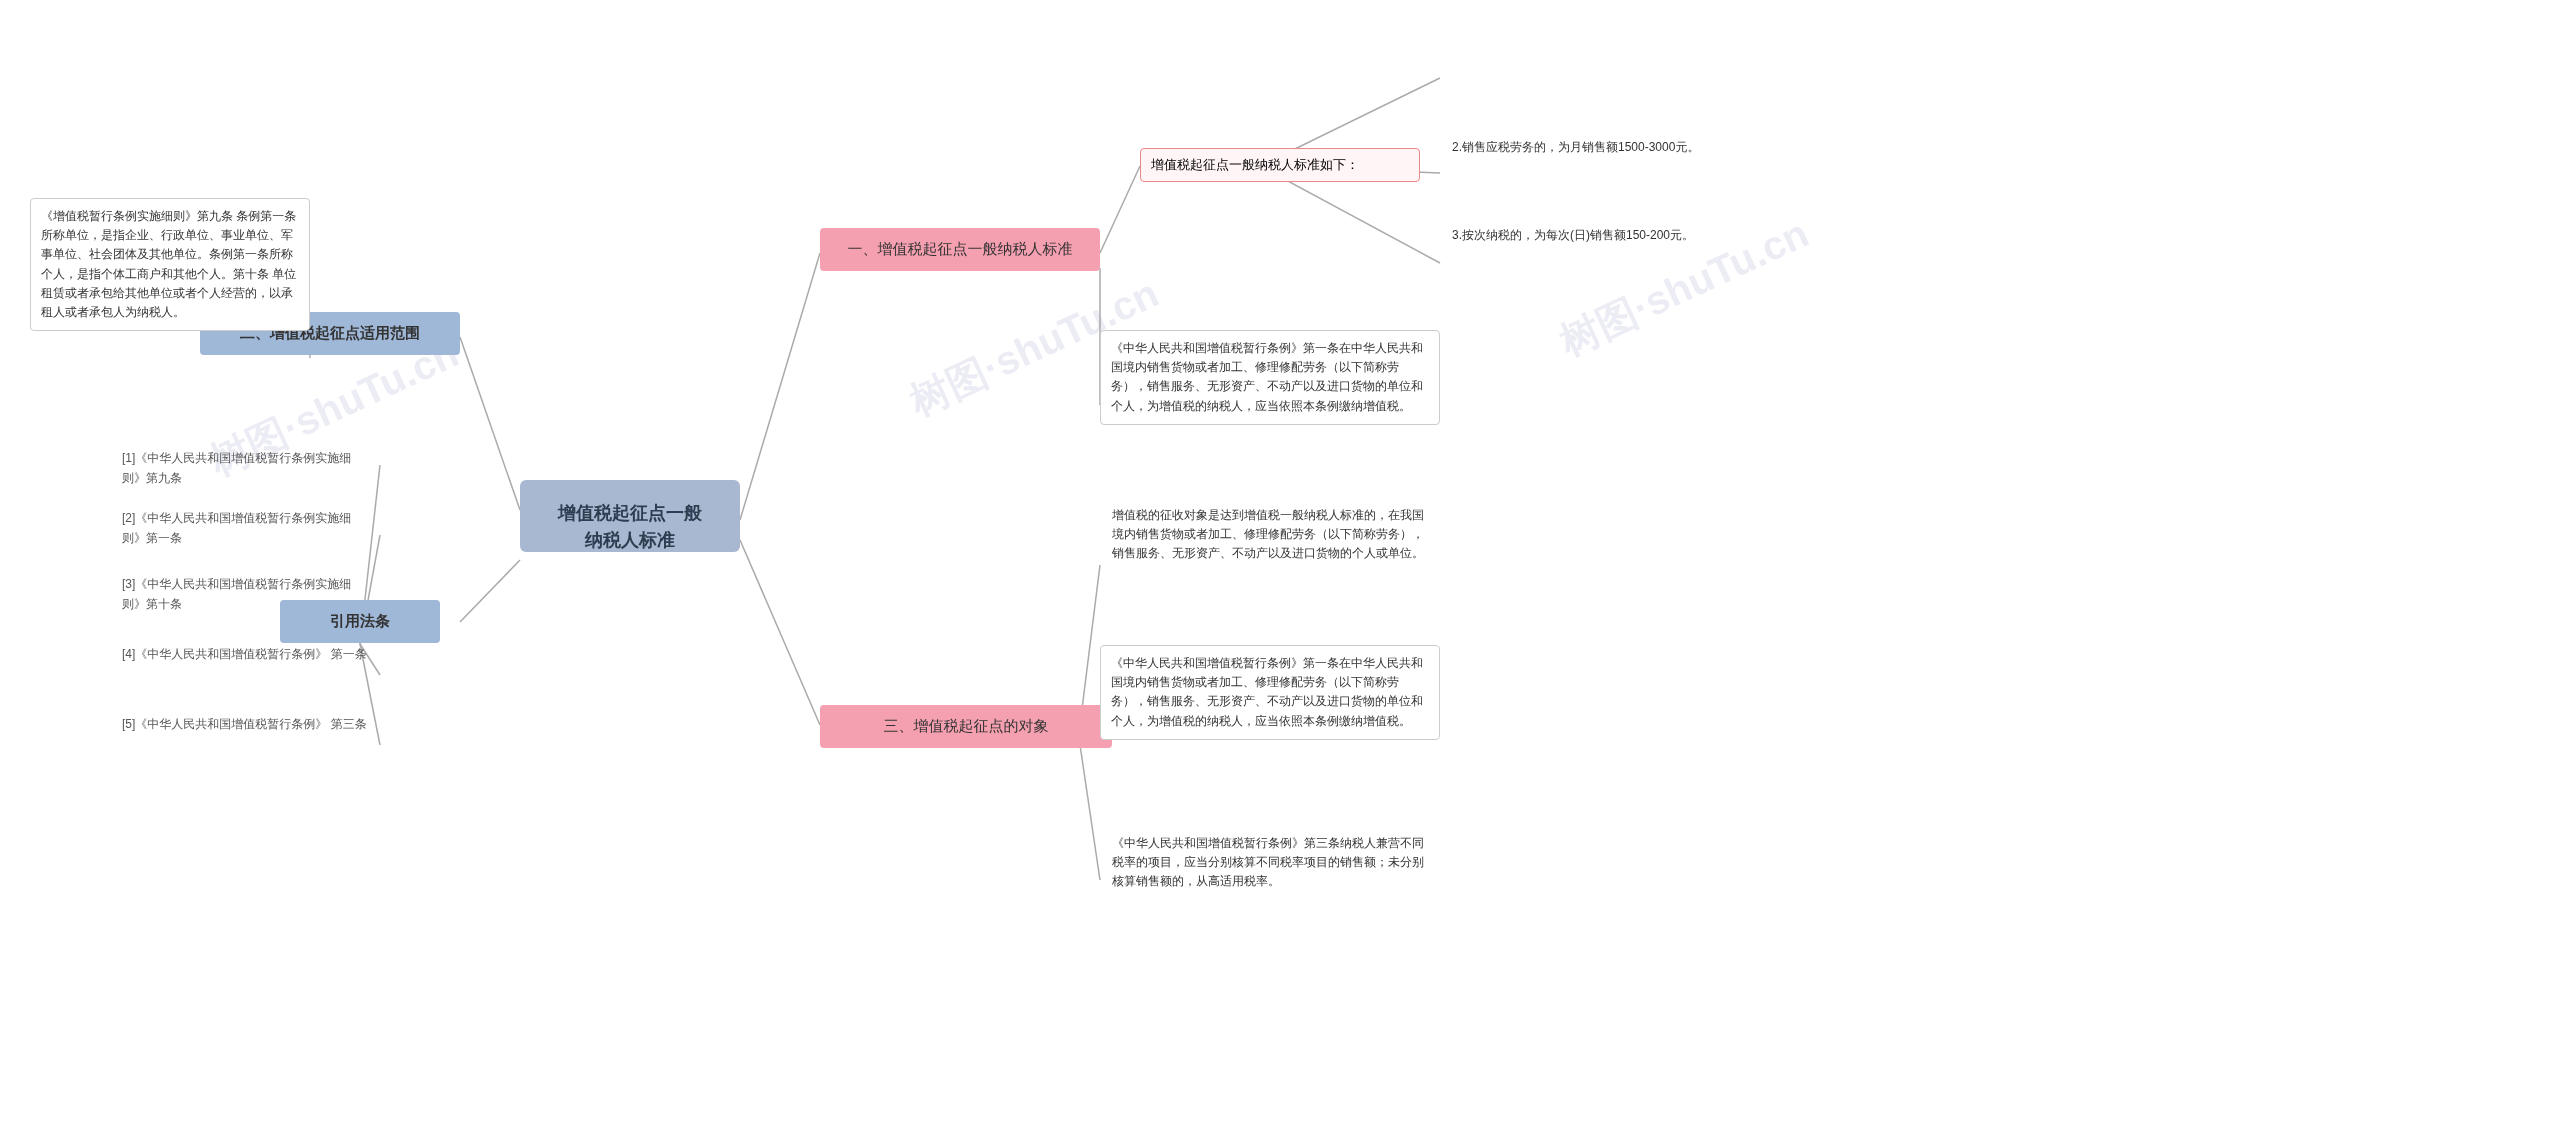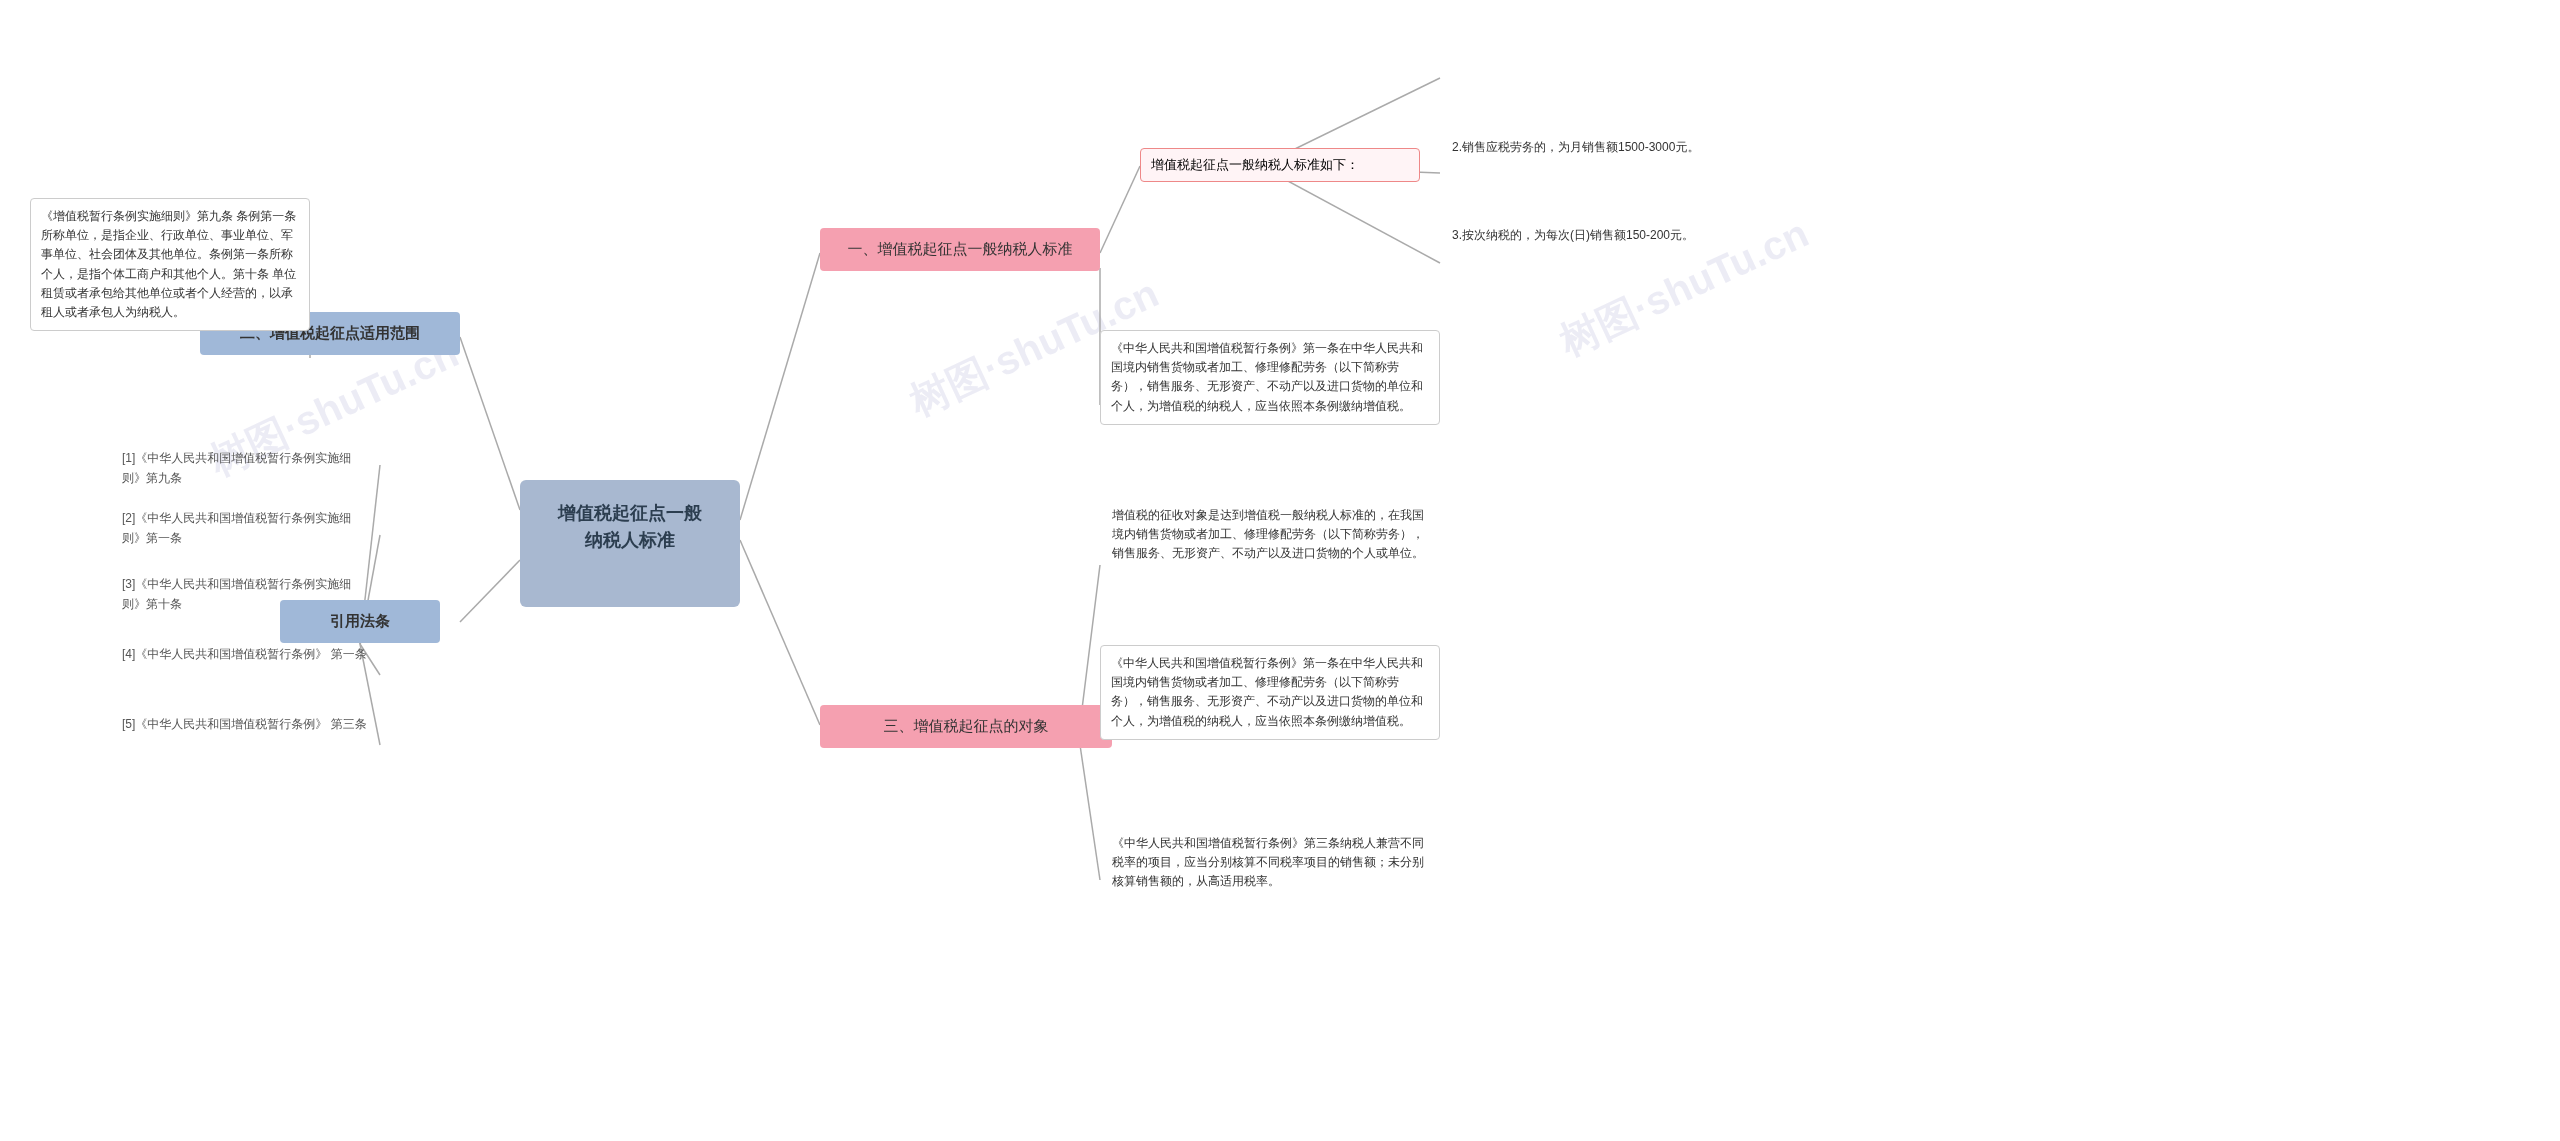--- a/index.html
+++ b/index.html
@@ -35,21 +35,21 @@
     }
     .node-center {
       background: #a8b8d0;
       color: #2c3e50;
       font-size: 18px;
       font-weight: bold;
       text-align: center;
       border-radius: 6px;
       padding: 20px 30px;
       width: 220px;
-      height: 127px;
+      height: 72px;
     }
     .node-branch-pink {
       background: #f5a0b0;
       color: #333;
       font-size: 15px;
       font-weight: normal;
       text-align: center;
       border-radius: 4px;
       padding: 10px 20px;
     }

